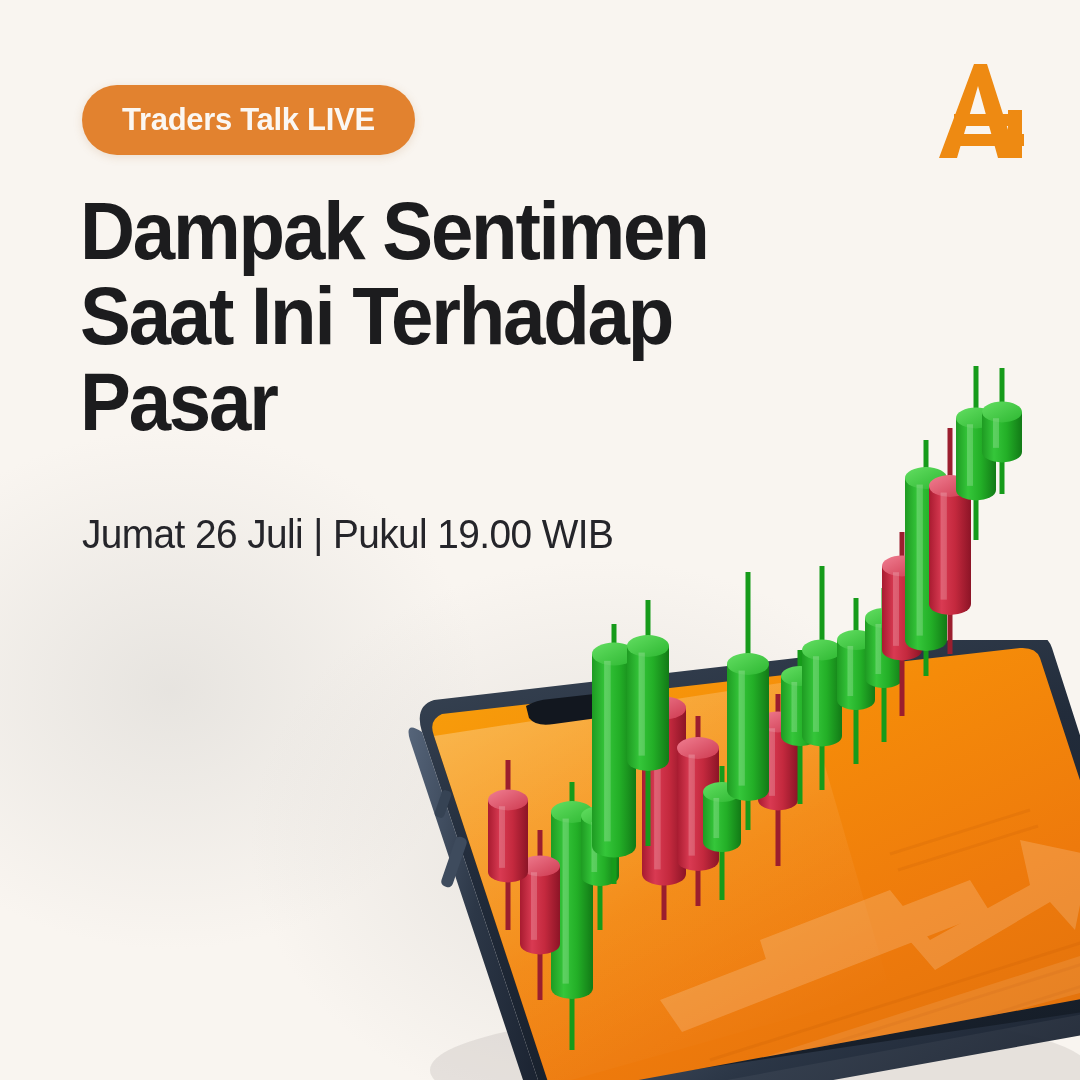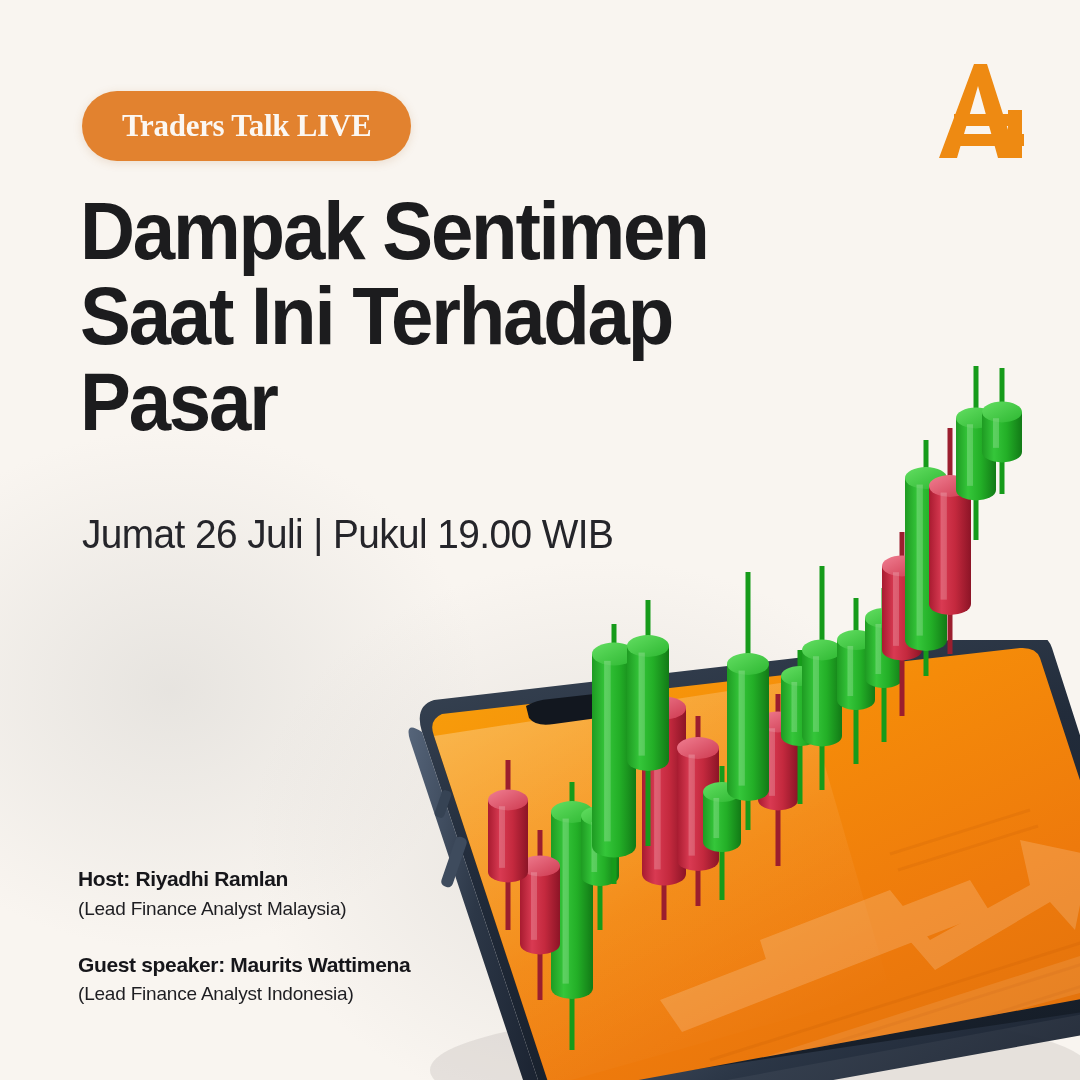--- a/index.html
+++ b/index.html
@@ -21,26 +21,25 @@
   .bloom-a{left:-140px;top:430px;width:620px;height:520px;
     background:radial-gradient(closest-side,rgba(216,214,210,.55),rgba(249,245,240,0));}
   .bloom-b{left:250px;top:560px;width:700px;height:560px;
     background:radial-gradient(closest-side,rgba(205,202,198,.45),rgba(249,245,240,0));}
 
   
   .logo{position:absolute;left:930px;top:58px;width:100px;height:105px;}
 
   
   .badge{
-    position:absolute;left:82px;top:91px;
+    position:absolute;left:82px;top:85px;
     height:70px;padding:0 40px;
     display:flex;align-items:center;justify-content:center;
     background:#E2822F;border-radius:999px;
     box-shadow:0 2px 10px rgba(170,110,50,.18);
-    font-family:Liberation Serif, serif;
   }
   .badge-label{
     color:#FBF7F2;font-size:31px;font-weight:bold;
     letter-spacing:-.3px;white-space:nowrap;
   }
 
   
   .headline{
     position:absolute;left:80px;top:188px;width:760px;
     color:#1C1C1E;
@@ -315,24 +314,14 @@
           <g>
             <line x1="1002" x2="1002" y1="368" y2="494" stroke="#169B1A" stroke-width="5"></line>
             <path d="M982 412 L982 452 A20 10.4 0 0 0 1022 452 L1022 412 Z" fill="url(#gBody)"></path>
             <ellipse cx="1002" cy="412" rx="20" ry="10.4" fill="url(#gCap)"></ellipse>
             <rect x="993" y="418.24" width="6" height="29.6" fill="#FFFFFF" opacity="0.20"></rect>
           </g>
         </g>
     </svg>
   </div>
 
-  <div class="credits">
-    <div class="credit-block">
-      <div class="credit-name">Host: Riyadhi Ramlan</div>
-      <div class="credit-role">(Lead Finance Analyst Malaysia)</div>
-    </div>
-    <div class="credit-block">
-      <div class="credit-name">Guest speaker: Maurits Wattimena</div>
-      <div class="credit-role">(Lead Finance Analyst Indonesia)</div>
-    </div>
-  </div>
 
 </div>
 
 </body></html>

